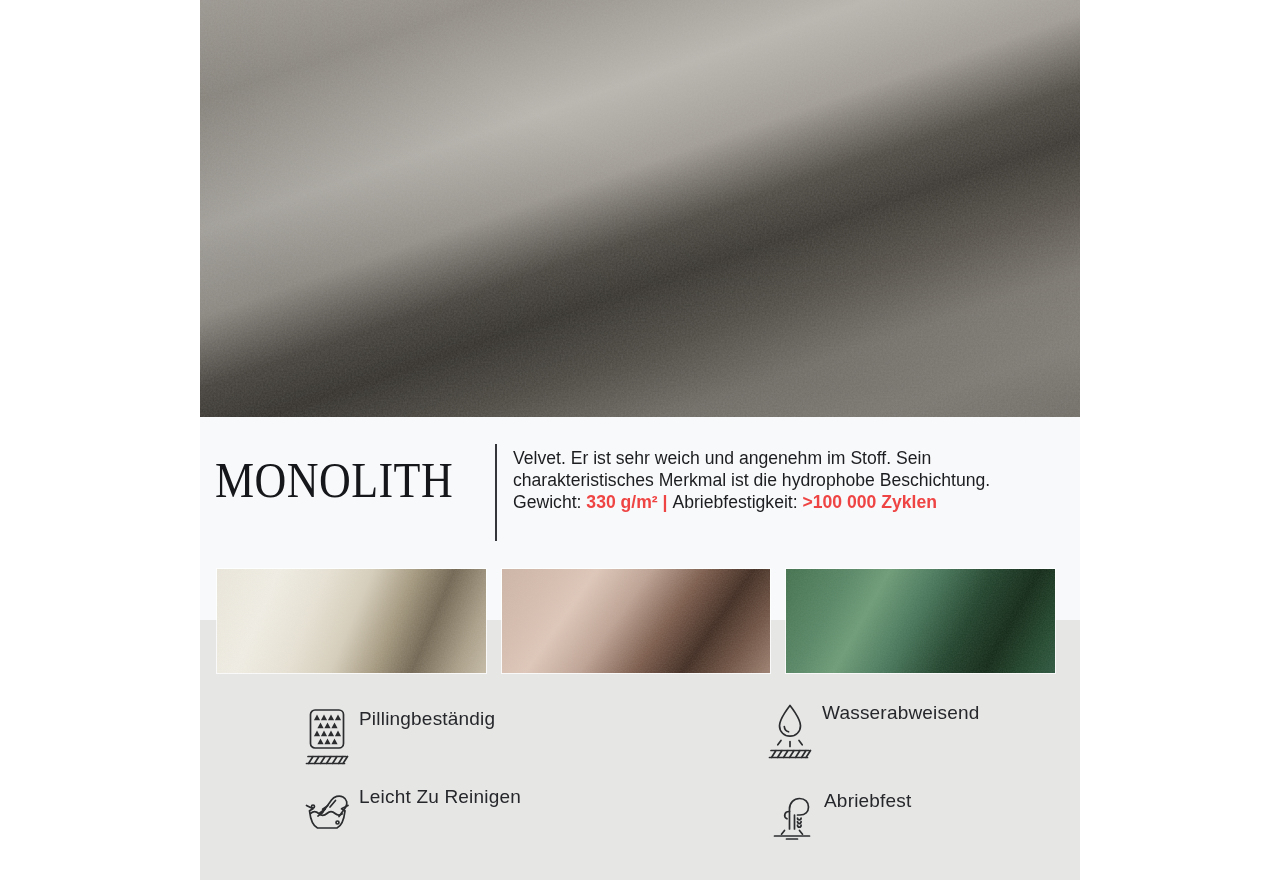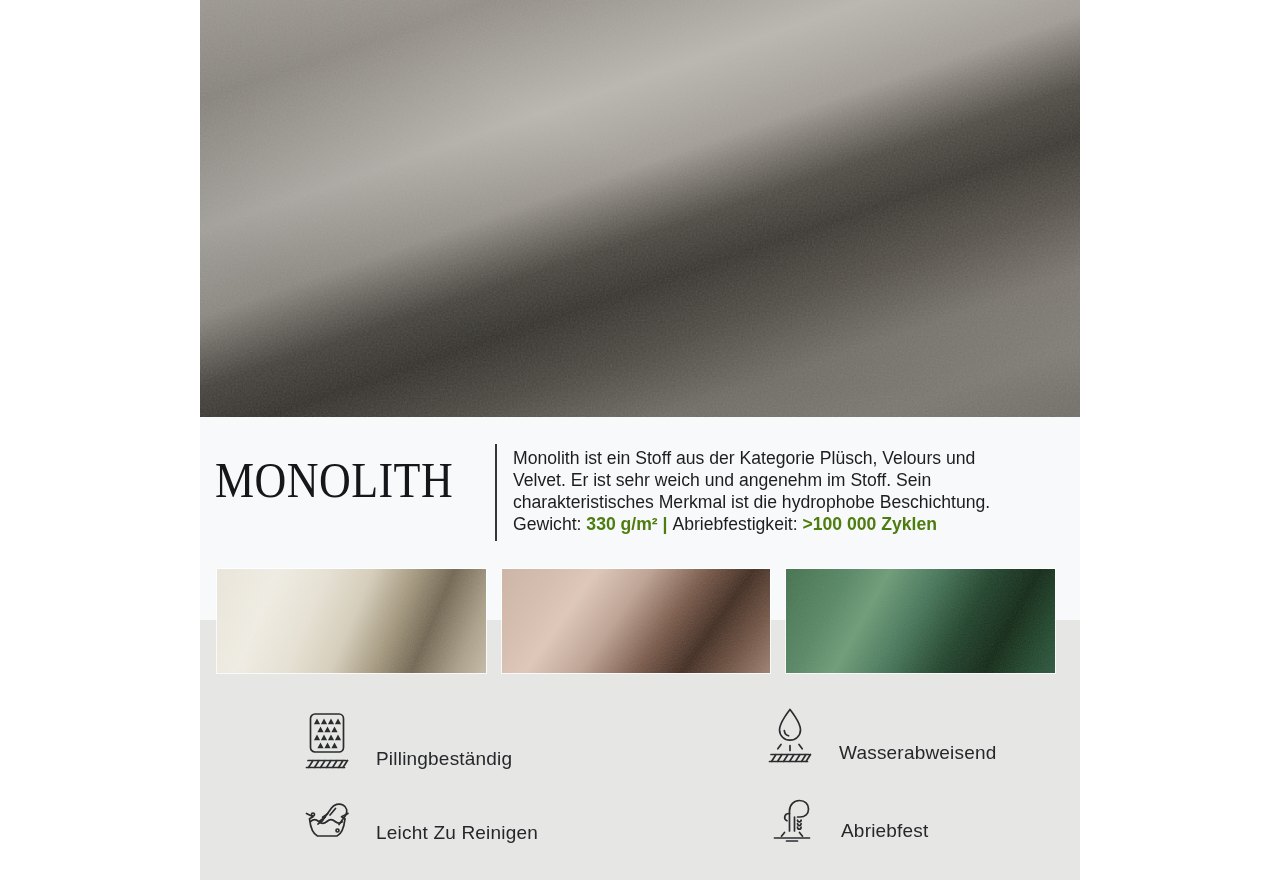--- a/index.html
+++ b/index.html
@@ -19,31 +19,31 @@
   .noise{position:absolute;inset:0;width:100%;height:100%;opacity:.3;pointer-events:none;display:block;}
 
   
   .title{position:absolute;left:15px;top:454px;margin:0;font-family:"Liberation Serif",serif;
     font-weight:400;font-size:50px;line-height:53px;color:#16171a;letter-spacing:.5px;
     transform:scaleX(.88);transform-origin:left center;white-space:nowrap;z-index:2;}
   .divider{position:absolute;left:295px;top:444px;width:2px;height:97px;background:#35363c;z-index:2;}
   .desc{position:absolute;left:313px;top:448px;width:566px;font-size:17.6px;line-height:21.9px;
     color:#1c1d20;z-index:2;}
   .desc .line{white-space:nowrap;}
-  .desc strong{font-weight:700;color:#4d7c0f;}
+  .desc strong{font-weight:700;color:#ef4444;}
 
   
   .swatches{position:absolute;left:17px;top:569px;width:838px;height:104px;display:flex;gap:16px;z-index:3;}
   .swatch{position:relative;flex:1;overflow:hidden;box-shadow:0 0 0 1px rgba(255,255,255,.75);cursor:pointer;}
   .sw-cream{background:linear-gradient(113deg,#ebe7dc 0%,#f1eee5 20%,#e7e2d4 36%,#d6cebb 50%,#a3977d 64%,#6f6450 76%,#a99e87 90%,#c4baa5 100%);}
   .sw-taupe{background:linear-gradient(125deg,#cdb4a6 0%,#d6bdaf 16%,#dfc8ba 28%,#bda293 44%,#7a5a4a 60%,#3f2a20 74%,#6b4f40 86%,#9c7f6f 100%);}
   .sw-green{background:linear-gradient(119deg,#44714f 0%,#598766 20%,#6f9c78 32%,#47755a 48%,#21422c 64%,#122716 78%,#23492f 92%,#2f5540 100%);}
 
   
-  .feature{position:absolute;display:flex;align-items:flex-end;gap:23px;z-index:2;}
+  .feature{position:absolute;display:flex;align-items:flex-start;gap:6px;z-index:2;}
   .f-icon{display:flex;align-items:center;justify-content:center;width:52px;}
   .f-label{font-size:19px;color:#26272b;letter-spacing:.2px;white-space:nowrap;}
   .f1{left:101px;top:708px;height:62px;}
   .f2{left:101px;top:786px;height:58px;}
   .f3{left:564px;top:702px;height:62px;}
   .f4{left:566px;top:790px;height:52px;}
   .ic{stroke:#2b2c2e;stroke-width:1.7;fill:none;stroke-linecap:round;stroke-linejoin:round;}
 </style>
 </head>
 <body>
@@ -58,21 +58,20 @@
           <feColorMatrix type="matrix" values="0 0 0 0 0.62  0 0 0 0 0.60  0 0 0 0 0.57  0 0 0 0.55 0"></feColorMatrix>
           </filter>
         <rect width="100%" height="100%" filter="url(#fh)"></rect>
       </svg>
     </div>
 
     <div class="band-info"></div>
     <h1 class="title">MONOLITH</h1>
     <div class="divider"></div>
     <div class="desc">
-      <div class="line">Monolith ist ein Stoff aus der Kategorie Plüsch, Velours und</div>
       <div class="line">Velvet. Er ist sehr weich und angenehm im Stoff. Sein</div>
       <div class="line">charakteristisches Merkmal ist die hydrophobe Beschichtung.</div>
       <div class="line"><span>Gewicht: </span><strong>330 g/m² | </strong><span>Abriebfestigkeit: </span><strong>&gt;100 000 Zyklen</strong></div>
     </div>
 
     <div class="swatches">
       <div class="swatch sw-cream">
         <svg class="noise" preserveAspectRatio="none">
           <filter id="f1">
               <feTurbulence type="fractalNoise" baseFrequency="0.7" numOctaves="2" seed="11" stitchTiles="stitch"></feTurbulence>

